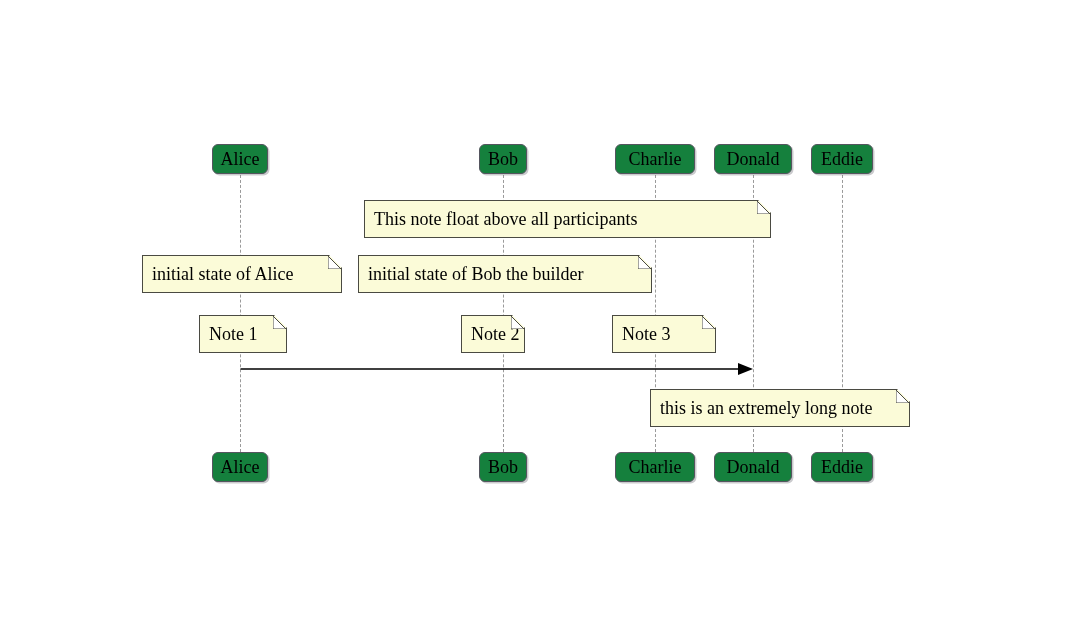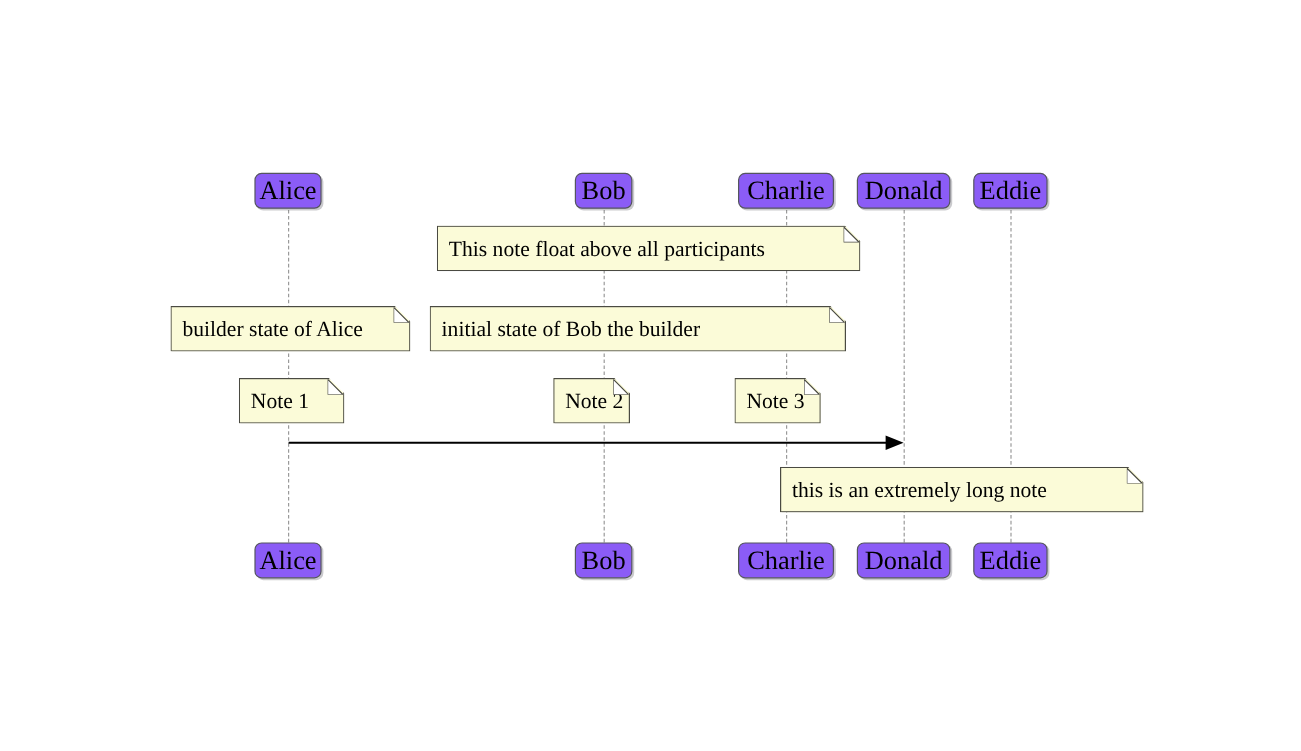--- a/index.html
+++ b/index.html
@@ -25,26 +25,26 @@
     position: absolute;
     width: 0;
     border-left: 1px dashed #9a9a9a;
     pointer-events: none;
   }
 
   
   .participant {
     position: absolute;
     box-sizing: border-box;
-    background: #8b5cf6;
+    background: #15803d;
     border: 1px solid #55555f;
     border-radius: 6px;
     box-shadow: 1.5px 1.5px 0 rgba(80,80,90,0.30);
     color: #000000;
-    font-size: 22px;
+    font-size: 18px;
     line-height: 1;
     display: flex;
     align-items: center;
     justify-content: center;
     white-space: nowrap;
     height: 30px;
   }
 
   
   .note {
@@ -119,39 +119,39 @@
   <div class="participant" style="left:615px; top:452px; width:80px;">
       <span>Charlie</span>
     </div>
   <div class="participant" style="left:714px; top:452px; width:78px;">
       <span>Donald</span>
     </div>
   <div class="participant" style="left:811px; top:452px; width:62px;">
       <span>Eddie</span>
     </div>
 
-  <div class="note" style="left:364px; top:188px; width:353px;">
+  <div class="note" style="left:364px; top:200px; width:407px;">
     <span class="note-text">This note float above all participants</span>
     <span class="note-fold">
       <svg width="13" height="13" viewBox="0 0 13 13">
           <path d="M0 0 L0 13 L13 13 Z" fill="#ffffff" stroke="#4a4a42" stroke-width="1"></path>
         </svg>
     </span>
   </div>
 
   <div class="note" style="left:142px; top:255px; width:200px;">
-    <span class="note-text">builder state of Alice</span>
-    <span class="note-fold">
-      <svg width="13" height="13" viewBox="0 0 13 13">
-          <path d="M0 0 L0 13 L13 13 Z" fill="#ffffff" stroke="#4a4a42" stroke-width="1"></path>
-        </svg>
-    </span>
-  </div>
-
-  <div class="note" style="left:358px; top:255px; width:347px;">
+    <span class="note-text">initial state of Alice</span>
+    <span class="note-fold">
+      <svg width="13" height="13" viewBox="0 0 13 13">
+          <path d="M0 0 L0 13 L13 13 Z" fill="#ffffff" stroke="#4a4a42" stroke-width="1"></path>
+        </svg>
+    </span>
+  </div>
+
+  <div class="note" style="left:358px; top:255px; width:294px;">
     <span class="note-text">initial state of Bob the builder</span>
     <span class="note-fold">
       <svg width="13" height="13" viewBox="0 0 13 13">
           <path d="M0 0 L0 13 L13 13 Z" fill="#ffffff" stroke="#4a4a42" stroke-width="1"></path>
         </svg>
     </span>
   </div>
 
   <div class="note" style="left:199px; top:315px; width:88px;">
     <span class="note-text">Note 1</span>
@@ -164,37 +164,37 @@
 
   <div class="note" style="left:461px; top:315px; width:64px;">
     <span class="note-text">Note 2</span>
     <span class="note-fold">
       <svg width="13" height="13" viewBox="0 0 13 13">
           <path d="M0 0 L0 13 L13 13 Z" fill="#ffffff" stroke="#4a4a42" stroke-width="1"></path>
         </svg>
     </span>
   </div>
 
-  <div class="note" style="left:612px; top:315px; width:72px;">
+  <div class="note" style="left:612px; top:315px; width:104px;">
     <span class="note-text">Note 3</span>
     <span class="note-fold">
       <svg width="13" height="13" viewBox="0 0 13 13">
           <path d="M0 0 L0 13 L13 13 Z" fill="#ffffff" stroke="#4a4a42" stroke-width="1"></path>
         </svg>
     </span>
   </div>
 
   <div class="message-arrow" style="left:240px; top:360px; width:515px; height:18px;">
     <svg width="515" height="18" viewBox="0 0 515 18">
       <line x1="0.5" y1="9" x2="500" y2="9" stroke="#000000" stroke-width="1.6"></line>
       <path d="M498 3 L513 9 L498 15 Z" fill="#000000"></path>
     </svg>
   </div>
 
-  <div class="note" style="left:650px; top:389px; width:303px;">
+  <div class="note" style="left:650px; top:389px; width:260px;">
     <span class="note-text">this is an extremely long note</span>
     <span class="note-fold">
       <svg width="13" height="13" viewBox="0 0 13 13">
           <path d="M0 0 L0 13 L13 13 Z" fill="#ffffff" stroke="#4a4a42" stroke-width="1"></path>
         </svg>
     </span>
   </div>
 
 </div>
 

